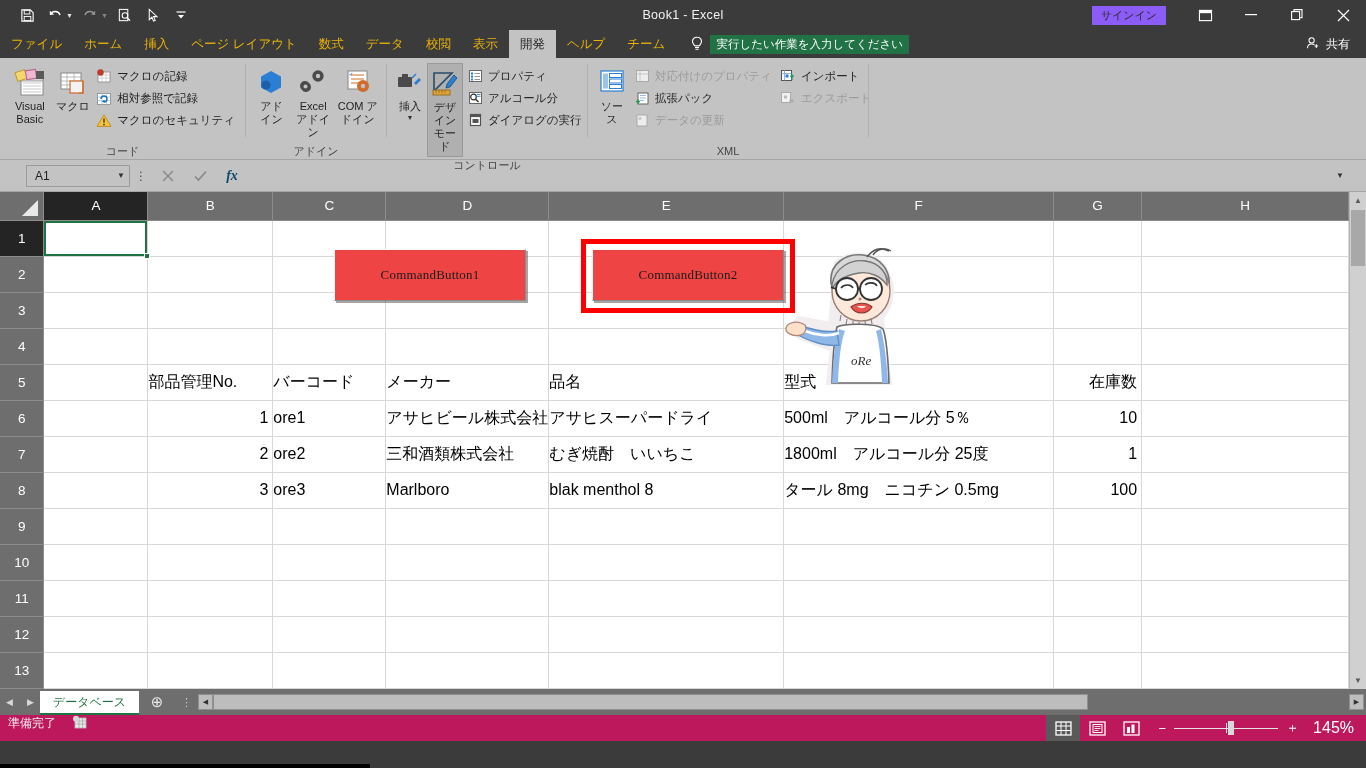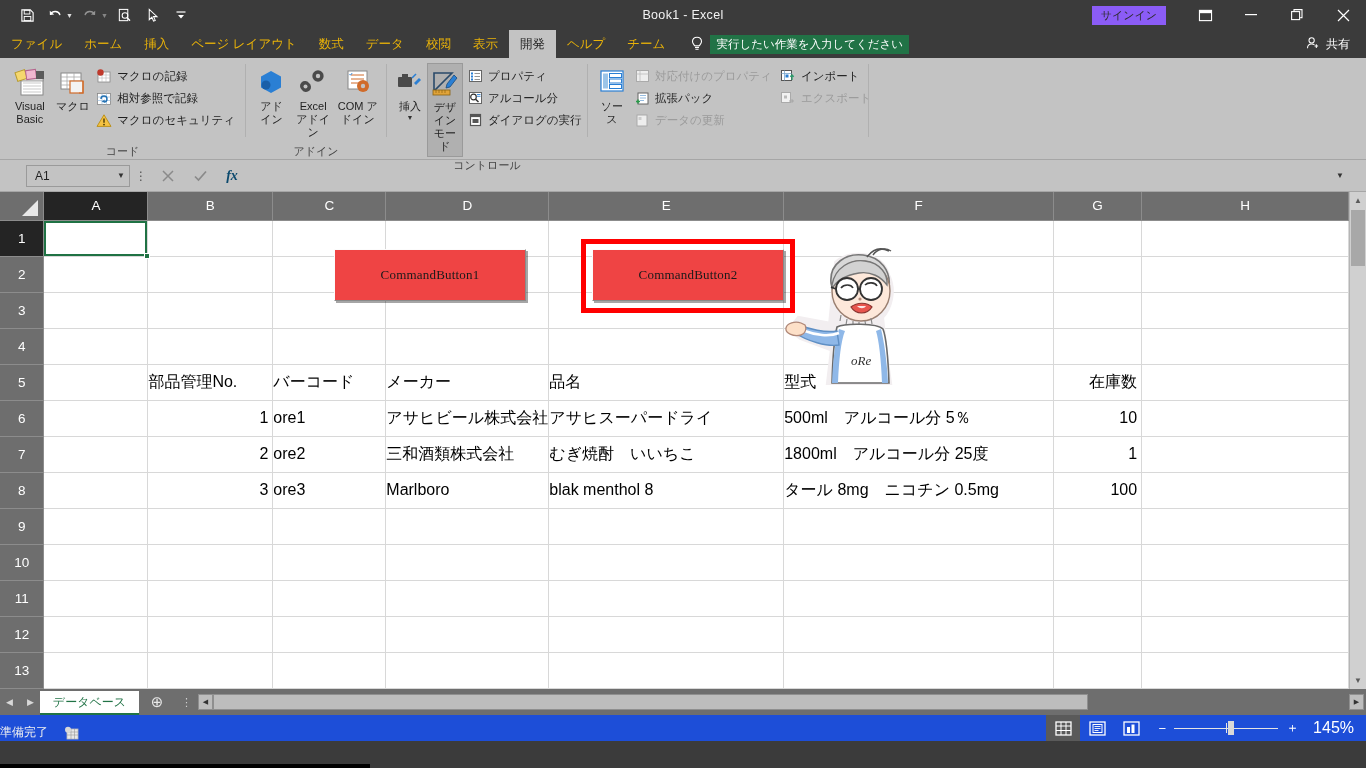--- a/index.html
+++ b/index.html
@@ -207,22 +207,22 @@
   .hscroll { flex:1; display:flex; align-items:center; padding: 3px 2px 3px 0; }
   .hs-arrow {
     width:15px; height:16px; background:#bdbdbd; border:1px solid #8f8f8f;
     display:flex; align-items:center; justify-content:center; color:#333; font-size:7px;
   }
   .hs-track { flex:1; height:16px; background:#6e6e6e; position:relative; }
   .hs-thumb { position:absolute; left:0; top:0; bottom:0; width:77%; background:#bdbdbd; border:1px solid #8f8f8f;}
 
   
   .statusbar {
-    height:26px; background:#1d4ed8; display:flex; align-items:flex-end;
-    color:#f0f0f0; font-size:12px; 
+    height:26px; background:#be185d; display:flex; align-items:flex-start;
+    color:#f0f0f0; font-size:12px; padding-left:8px;
   }
   .sb-rec { margin-left:16px; display:flex; align-items:center; }
   .sb-right { margin-left:auto; display:flex; align-items:center; padding-right:12px; gap:0; }
   .viewbtn {
     width:34px; height:26px; display:flex; align-items:center; justify-content:center;
     color:#fff;
   }
   .viewbtn.active { background:#5a5a5a; }
   .zoomctl { display:flex; align-items:center; gap:8px; margin-left:10px; color:#fff; font-size:13px; }
   .zoom-slider { position:relative; width:104px; height:14px; display:flex; align-items:center; }
@@ -580,20 +580,21 @@
               <svg width="15" height="14" viewBox="0 0 15 14">
                   <rect x="1.5" y="1.5" width="9" height="10" fill="#f2f2f2" stroke="#aaa" stroke-width="1"></rect>
                   <rect x="4" y="4.5" width="3" height="3" fill="#bbb"></rect>
                   <path d="M9 10 H13 M11.6 8.4 L13.2 10 L11.6 11.6" stroke="#aaa" stroke-width="1.2" fill="none"></path>
                 </svg>
             </span>
             <span>エクスポート</span>
           </div>
         </div>
       </div>
+      <div class="grp-label">XML</div>
     </div>
 
     <div class="grp-sep"></div>
   </div>
 
   <div class="formulabar">
     <div class="namebox">
       <span>A1</span>
       <span class="nb-caret">▼</span>
     </div>

